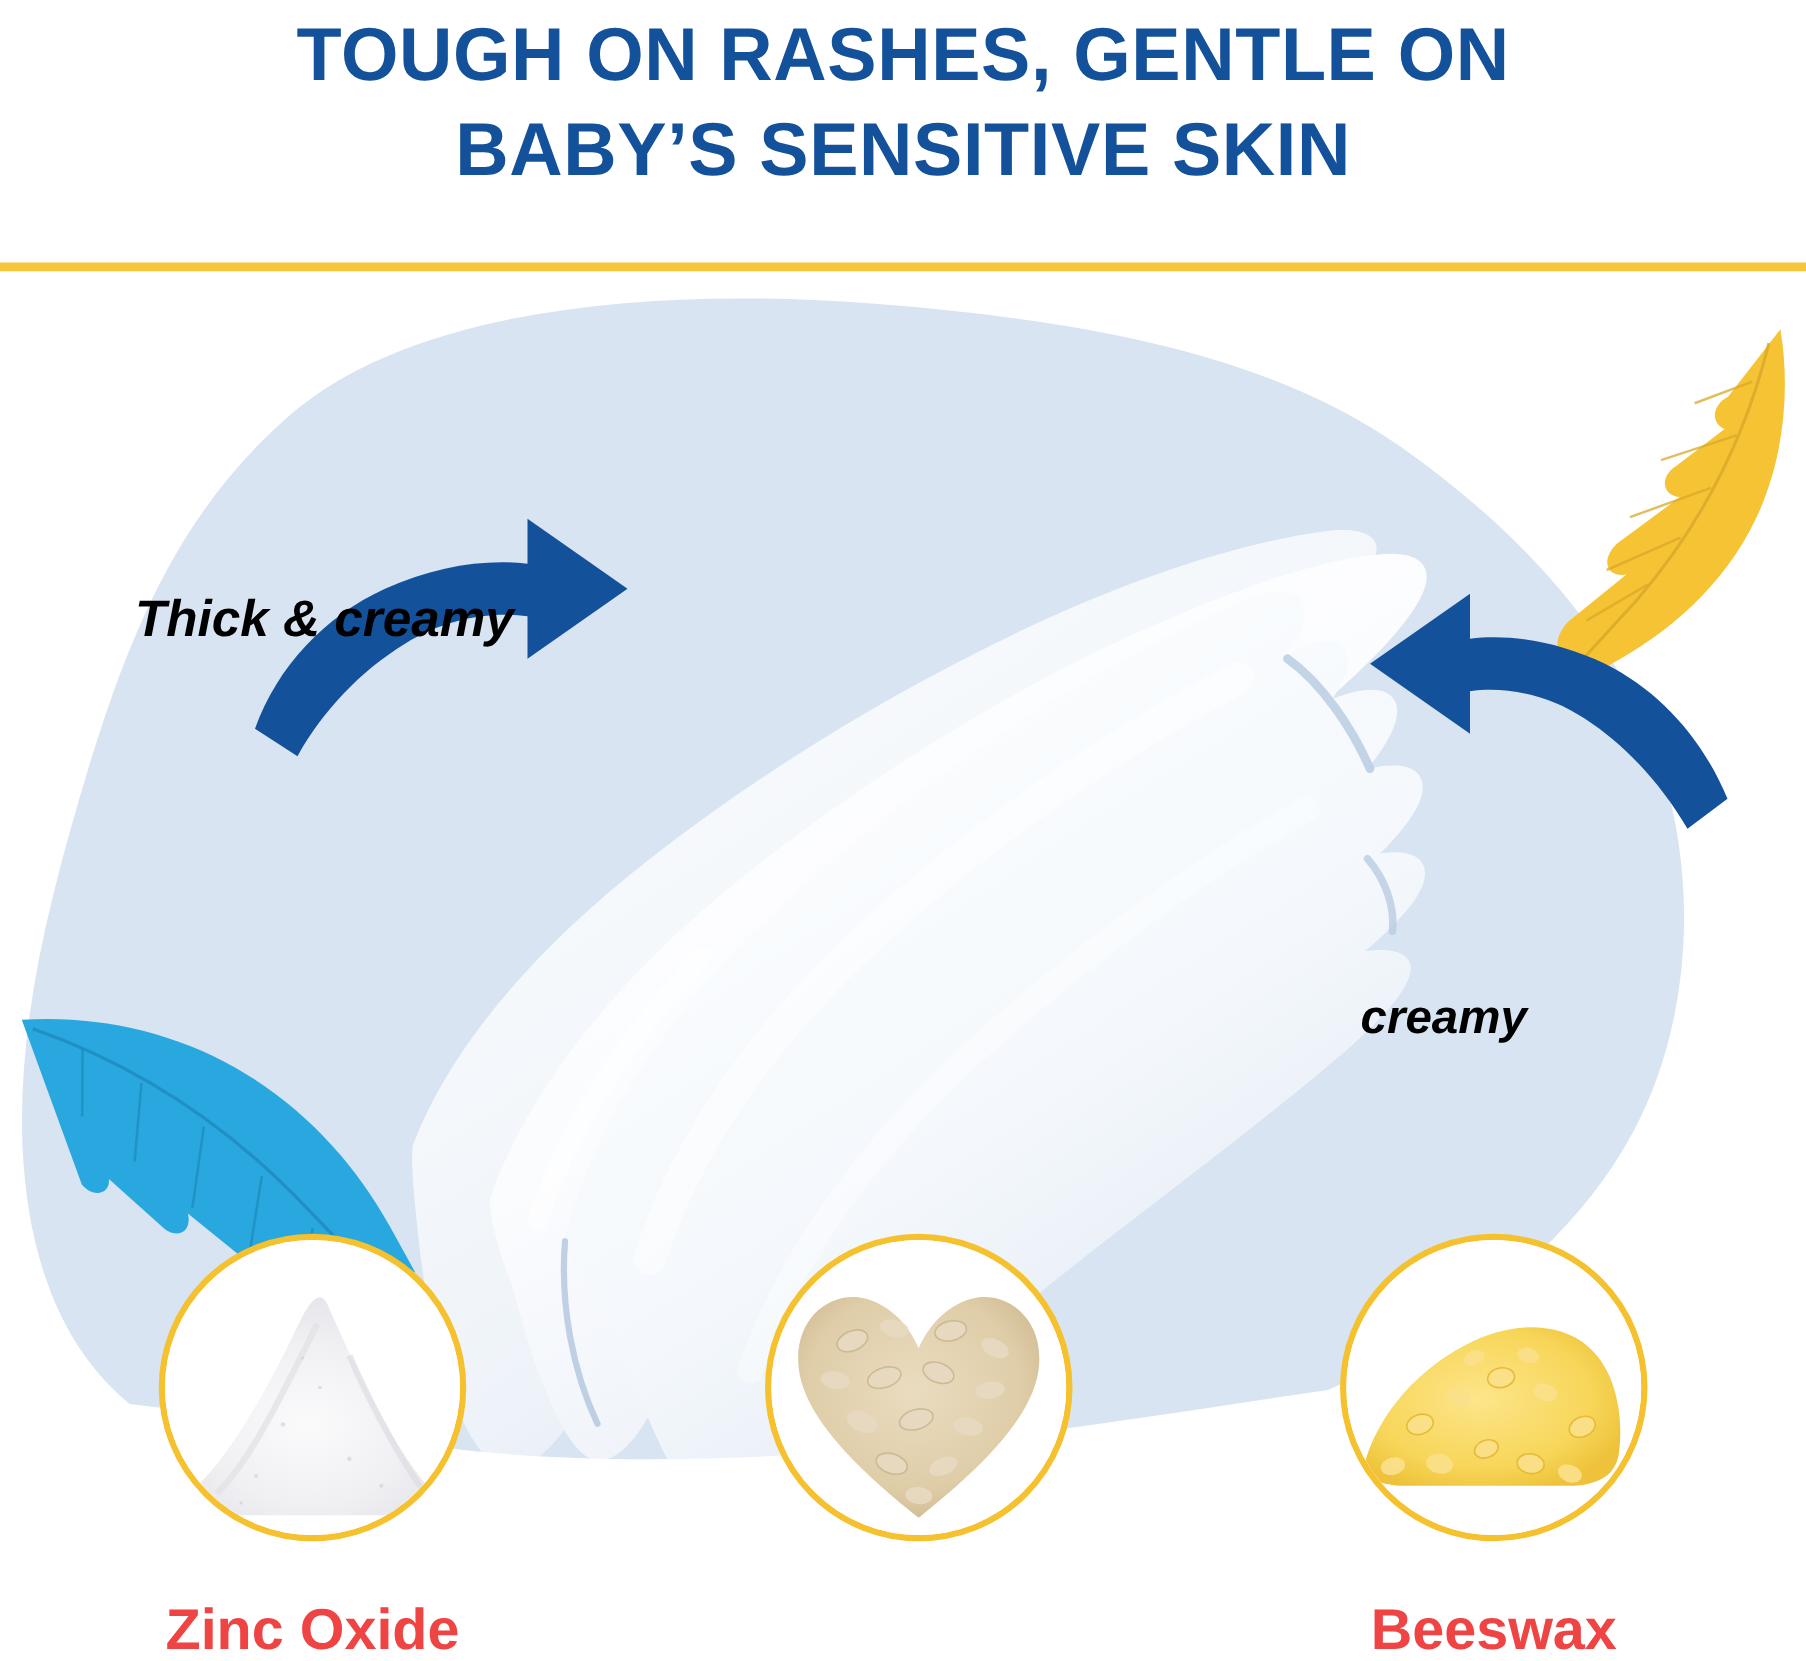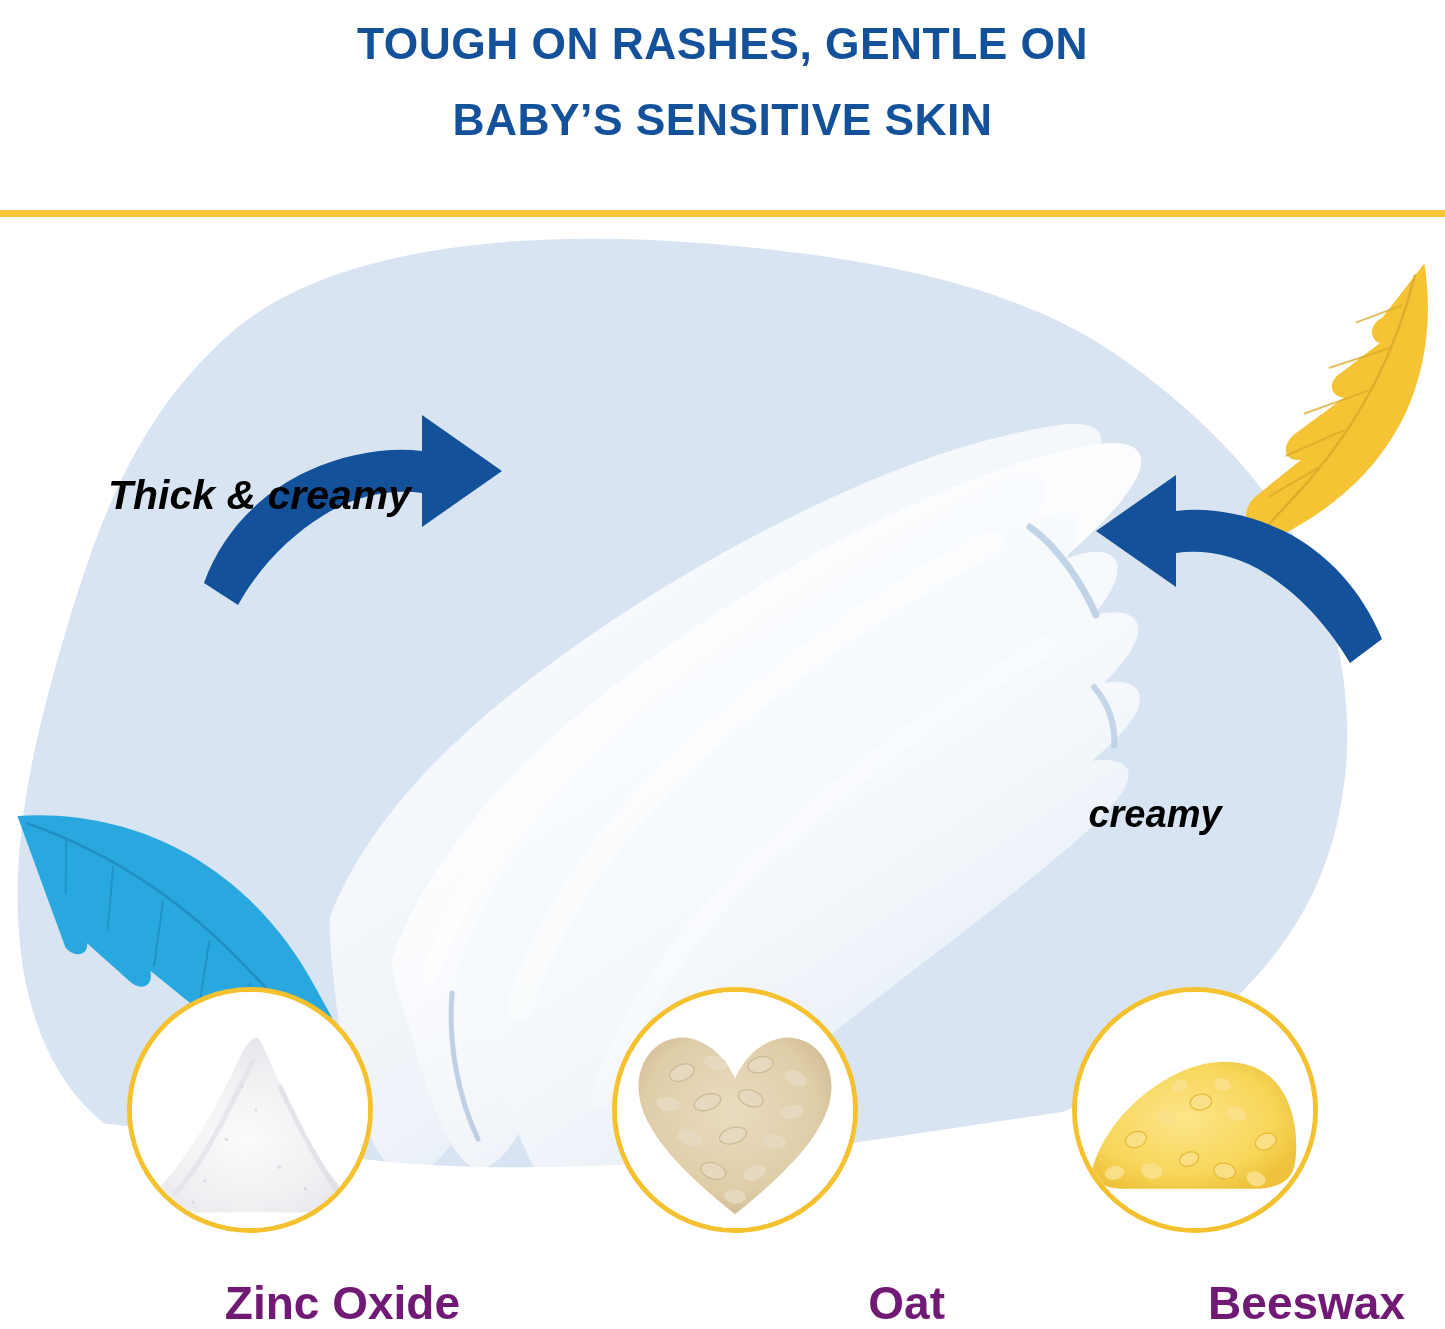--- a/index.html
+++ b/index.html
@@ -21,21 +21,21 @@
   
   .headline {
     position: absolute;
     left: 0;
     top: 0;
     width: 1445px;
     height: 160px;
     text-align: center;
     color: #14519B;
     font-weight: 700;
-    font-size: 45px;
+    font-size: 60px;
     line-height: 76px;
     letter-spacing: 0.5px;
     padding-top: 6px;
     box-sizing: border-box;
   }
   .headline .hl-line {
     display: block;
     white-space: nowrap;
     transform: scaleX(0.985);
   }
@@ -106,22 +106,22 @@
     top: 0;
     width: 100%;
     height: 100%;
   }
 
   
   .ing-label {
     position: absolute;
     top: 1277px;
     width: 420px;
-    text-align: right;
-    color: #701a75;
+    text-align: center;
+    color: #ef4444;
     font-weight: 700;
     font-size: 46px;
     line-height: 52px;
     white-space: nowrap;
   }
 </style>
 </head>
 <body>
 
 <div id="stage">
@@ -402,16 +402,15 @@
         <ellipse cx="60" cy="150" rx="11" ry="8" transform="rotate(-18 60 150)"></ellipse>
         <ellipse cx="126" cy="112" rx="11" ry="8" transform="rotate(-10 126 112)"></ellipse>
         <ellipse cx="192" cy="152" rx="11" ry="8" transform="rotate(-24 192 152)"></ellipse>
         <ellipse cx="114" cy="170" rx="10" ry="7" transform="rotate(-20 114 170)"></ellipse>
         <ellipse cx="150" cy="182" rx="11" ry="8" transform="rotate(8 150 182)"></ellipse>
       </g>
     </svg>
   </div>
 
   <div class="ing-label" style="left:40px;">Zinc Oxide</div>
-  <div class="ing-label" style="left:525px;">Oat</div>
   <div class="ing-label" style="left:985px;">Beeswax</div>
 
 </div>
 
 </body></html>

